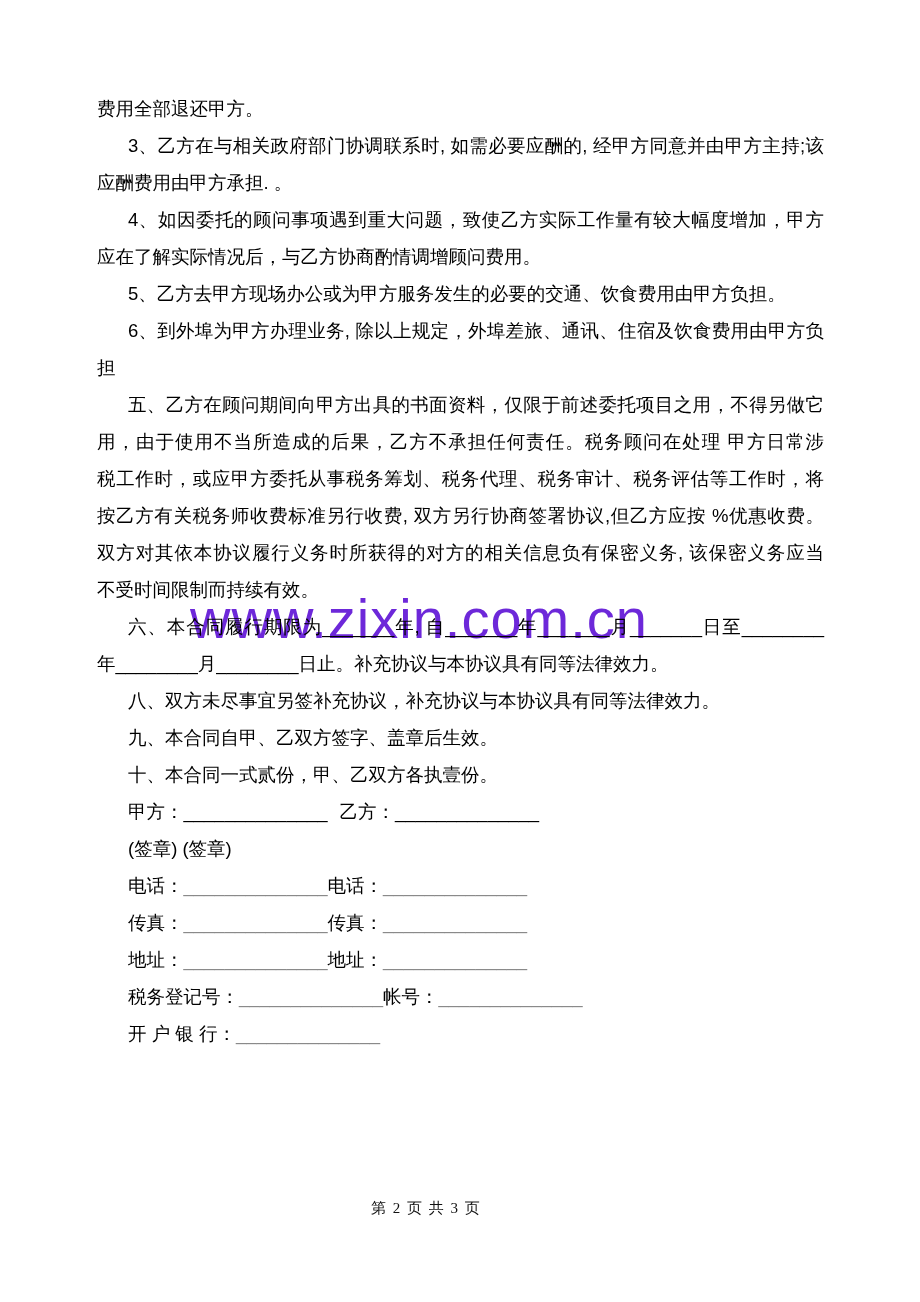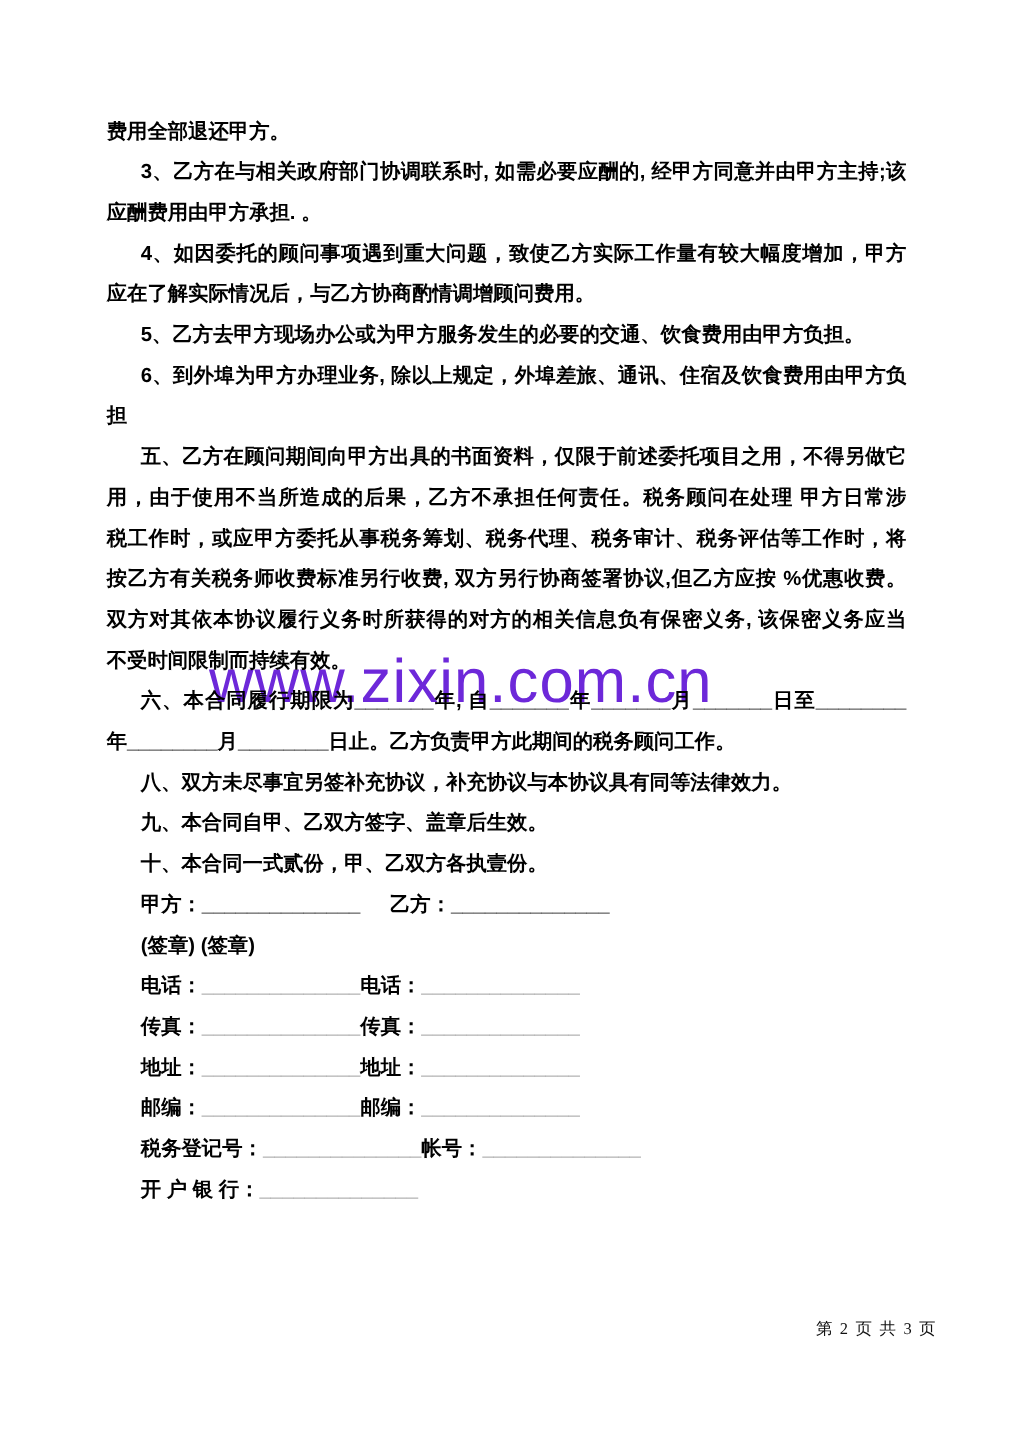--- a/index.html
+++ b/index.html
@@ -16,43 +16,42 @@
     left:190px; top:586px;
     font-size:56px;
     color:#6d28d9;
     letter-spacing:1px;
     z-index:0;
     user-select:none;
     white-space:nowrap;
   }
   .content {
     position:absolute;
-    left:97px; top:100px;
+    left:97px; top:90px;
     width:727px;
     font-size:18.5px;
     line-height:37px;
     z-index:1;
-    font-weight:bold;
   }
   .ln { white-space:nowrap; }
   .ln.ind { padding-left:31px; }
   .ln.fill {
     white-space:normal;
     text-align:justify;
     text-align-last:justify;
   }
   .row { padding-left:31px; white-space:nowrap; }
   .row .blank { color:#8a8a8a; }
   .row.party .blank { color:#000000; }
-  .row.party .l2 { margin-left:27px; }
+  .row.party .l2 { margin-left:12px; }
   .footer {
     position:absolute;
     left:0; top:1199px;
     width:852px;
-    text-align:right;
+    text-align:center;
     font-family:"Liberation Serif", serif;
     font-size:15px;
     letter-spacing:1.5px;
     color:#111111;
     z-index:1;
   }
 </style>
 </head>
 <body>
 
@@ -70,21 +69,21 @@
     <div class="ln ind">5、乙方去甲方现场办公或为甲方服务发生的必要的交通、饮食费用由甲方负担。</div>
     <div class="ln ind fill">6、到外埠为甲方办理业务, 除以上规定，外埠差旅、通讯、住宿及饮食费用由甲方负</div>
     <div class="ln">担</div>
     <div class="ln ind fill">五、乙方在顾问期间向甲方出具的书面资料，仅限于前述委托项目之用，不得另做它</div>
     <div class="ln fill">用，由于使用不当所造成的后果，乙方不承担任何责任。税务顾问在处理 甲方日常涉</div>
     <div class="ln fill">税工作时，或应甲方委托从事税务筹划、税务代理、税务审计、税务评估等工作时，将</div>
     <div class="ln fill">按乙方有关税务师收费标准另行收费, 双方另行协商签署协议,但乙方应按 %优惠收费。</div>
     <div class="ln fill">双方对其依本协议履行义务时所获得的对方的相关信息负有保密义务, 该保密义务应当</div>
     <div class="ln">不受时间限制而持续有效。</div>
     <div class="ln ind fill">六、本合同履行期限为_______年, 自_______年_______月_______日至________</div>
-    <div class="ln">年________月________日止。乙方负责甲方此期间的税务顾问工作。</div>
+    <div class="ln">年________月________日止。补充协议与本协议具有同等法律效力。</div>
     <div class="ln ind">八、双方未尽事宜另签补充协议，补充协议与本协议具有同等法律效力。</div>
     <div class="ln ind">九、本合同自甲、乙双方签字、盖章后生效。</div>
     <div class="ln ind">十、本合同一式贰份，甲、乙双方各执壹份。</div>
 
     <div class="row party">
       <span>甲方：</span><span class="blank">______________</span><span class="l2">乙方：</span><span class="blank">______________</span>
     </div>
 
     <div class="row">
       <span>(签章) (签章)</span>
@@ -95,23 +94,20 @@
     </div>
 
     <div class="row">
       <span>传真：</span><span class="blank">______________</span><span>传真：</span><span class="blank">______________</span>
     </div>
 
     <div class="row">
       <span>地址：</span><span class="blank">______________</span><span>地址：</span><span class="blank">______________</span>
     </div>
 
-    <div class="row">
-      <span>邮编：</span><span class="blank">______________</span><span>邮编：</span><span class="blank">______________</span>
-    </div>
 
     <div class="row">
       <span>税务登记号：</span><span class="blank">______________</span><span>帐号：</span><span class="blank">______________</span>
     </div>
 
     <div class="row">
       <span>开 户 银 行：</span><span class="blank">______________</span>
     </div>
 
   </div>

